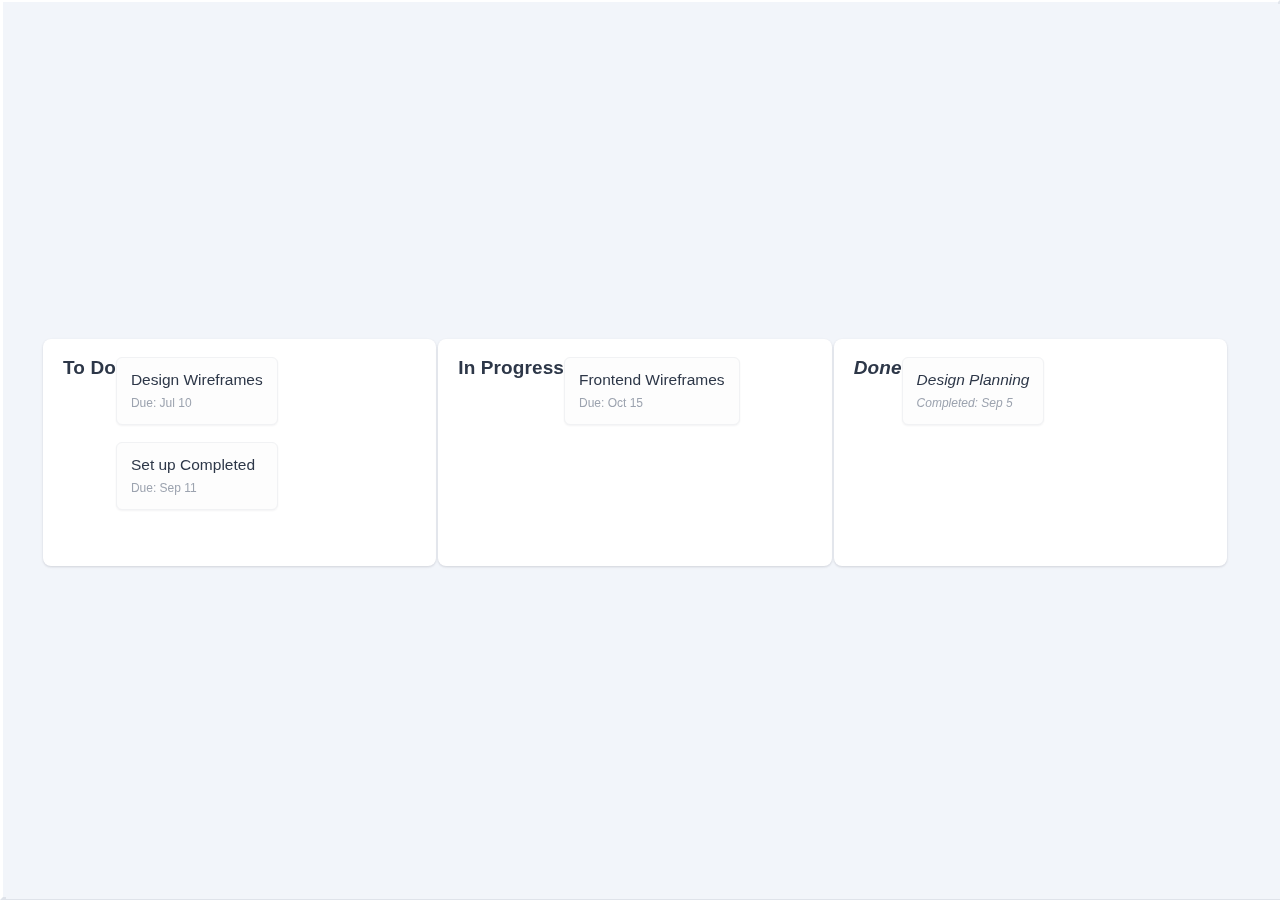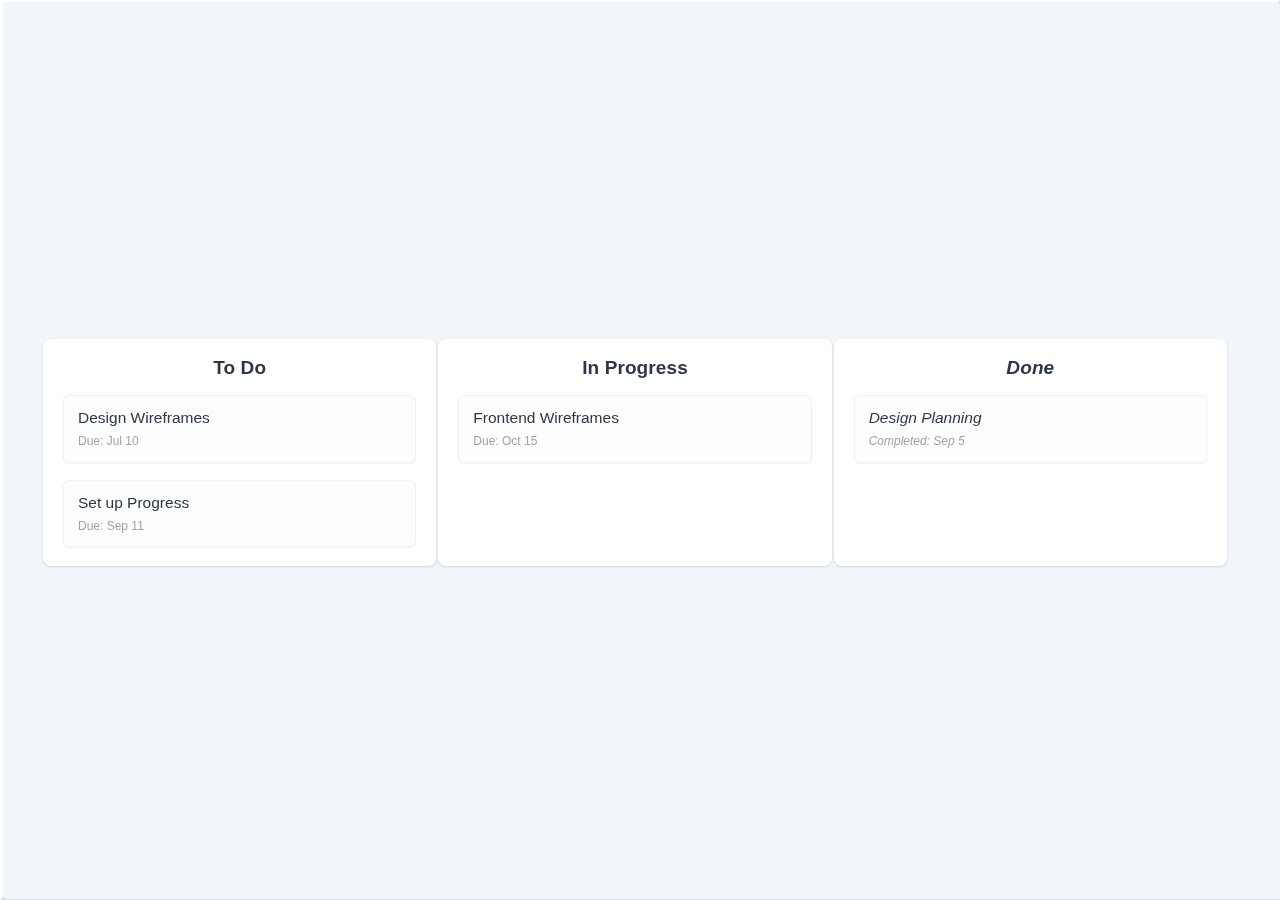--- a/index.html
+++ b/index.html
@@ -56,21 +56,21 @@
 
   .board-column {
     flex: 1 1 0;
     background: #ffffff;
     border-radius: 8px;
     box-shadow: 0 1px 3px rgba(17, 24, 39, 0.10),
                 0 1px 2px rgba(17, 24, 39, 0.05);
     padding: 18px 20px 20px 20px;
     box-sizing: border-box;
     display: flex;
-    flex-direction: column;
+    flex-direction: row;
     margin-right: 2px;
   }
 
   .board-column:last-child {
     margin-right: 16px;
     font-style: italic;
   }
 
   .column-title {
     margin: 0 0 15px 0;
@@ -121,21 +121,21 @@
     <div id="board">
 
       <section class="board-column">
         <h2 class="column-title">To Do</h2>
         <div class="card-list">
           <article class="task-card">
             <p class="task-title">Design Wireframes</p>
             <p class="task-meta">Due: Jul 10</p>
           </article>
           <article class="task-card">
-            <p class="task-title">Set up Progress</p>
+            <p class="task-title">Set up Completed</p>
             <p class="task-meta">Due: Sep 11</p>
           </article>
         </div>
       </section>
 
       <section class="board-column">
         <h2 class="column-title">In Progress</h2>
         <div class="card-list">
           <article class="task-card">
             <p class="task-title">Frontend Wireframes</p>

